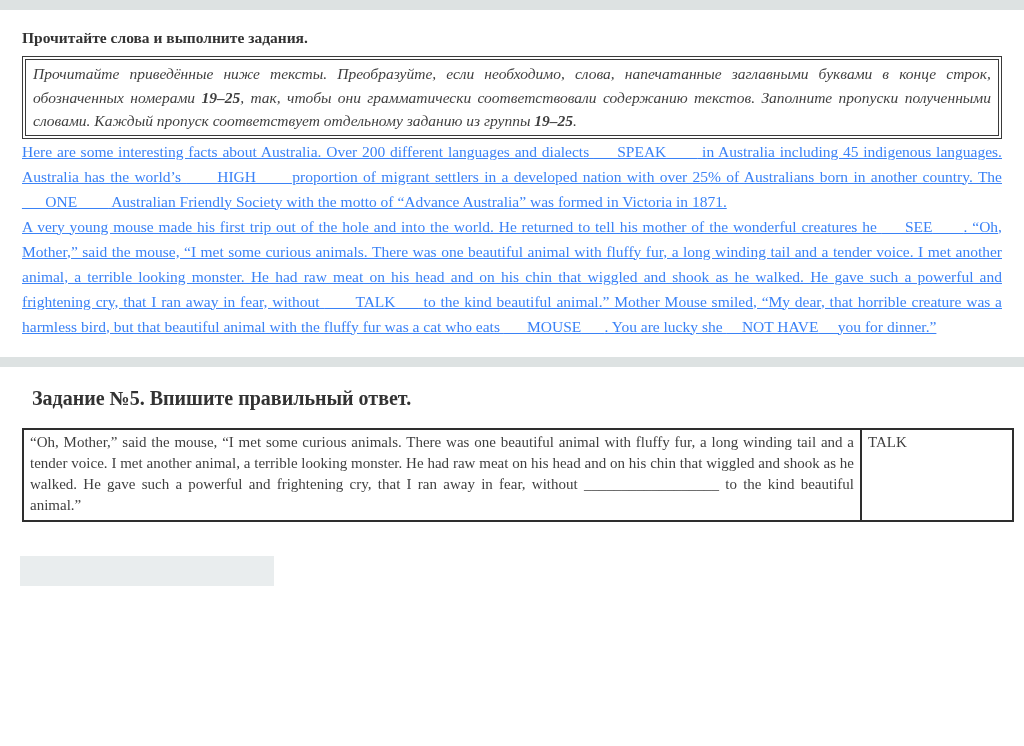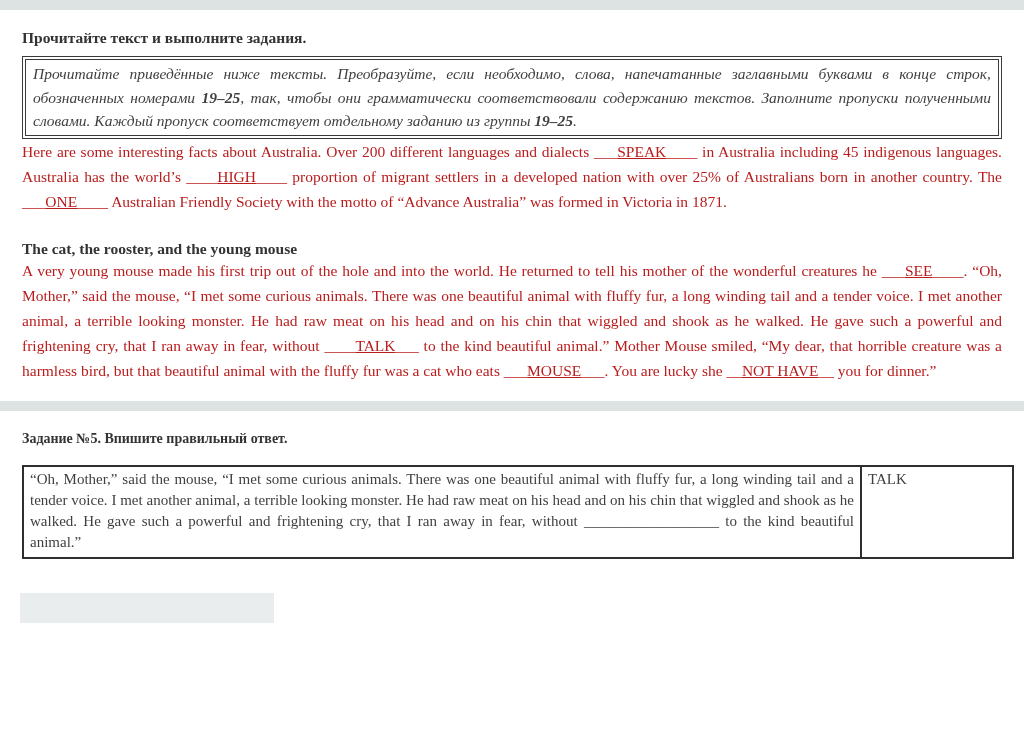--- a/index.html
+++ b/index.html
@@ -48,34 +48,35 @@
     padding: 0;
   }
   h2.text-heading.first { margin-top: 7px; }
   h2.text-heading.second { margin-top: 26px; }
   p.body-text {
     font-size: 15.5px;
     line-height: 25px;
     text-align: justify;
     margin: 0;
     padding: 0;
-    color: #b91c1c;
+    color: #3b82f6;
+    text-decoration: underline;
   }
   .gap-word { text-decoration: underline; }
   .separator {
     width: 100%;
     height: 10px;
     background: #dde2e2;
     margin-top: 18px;
   }
   h1.task-heading {
-    font-size: 14px;
+    font-size: 20px;
     font-weight: bold;
     color: #333333;
-    margin: 20px 0 18px 0;
+    margin: 20px 0 18px 10px;
   }
   table.task-table {
     border-collapse: collapse;
     table-layout: fixed;
     width: 980px;
     padding-left: 20px;
   }
   table.task-table td {
     border: 2px solid #2e2e2e;
     vertical-align: top;
@@ -102,28 +103,27 @@
 </style>
 </head>
 <body>
 
 <div class="page">
 
   <div class="top-bar"></div>
 
   <div class="content">
 
-    <h1 class="section-heading">Прочитайте текст и выполните задания.</h1>
+    <h1 class="section-heading">Прочитайте слова и выполните задания.</h1>
 
     <div class="instruction-box"><span>Прочитайте приведённые ниже тексты. Преобразуйте, если необходимо, слова, напечатанные заглавными буквами в конце строк, обозначенных номерами </span><b>19–25</b><span>, так, чтобы они грамматически соответствовали содержанию текстов. Заполните пропуски полученными словами. Каждый пропуск соответствует отдельному заданию из группы </span><b>19–25</b><span>.</span></div>
 
 
     <p class="body-text"><span>Here are some interesting facts about Australia. Over 200 different languages and dialects </span><span><span>___</span><span class="gap-word">SPEAK</span><span>____</span></span><span> in Australia including 45 indigenous languages. Australia has the world’s </span><span><span>____</span><span class="gap-word">HIGH</span><span>____</span></span><span> proportion of migrant settlers in a developed nation with over 25% of Australians born in another country. The </span><span><span>___</span><span class="gap-word">ONE</span><span>____</span></span><span> Australian Friendly Society with the motto of “Advance Australia” was formed in Victoria in 1871.</span></p>
 
-    <h2 class="text-heading second">The cat, the rooster, and the young mouse</h2>
 
     <p class="body-text"><span>A very young mouse made his first trip out of the hole and into the world. He returned to tell his mother of the wonderful creatures he </span><span><span>___</span><span class="gap-word">SEE</span><span>____</span></span><span>. “Oh, Mother,” said the mouse, “I met some curious animals. There was one beautiful animal with fluffy fur, a long winding tail and a tender voice. I met another animal, a terrible looking monster. He had raw meat on his head and on his chin that wiggled and shook as he walked. He gave such a powerful and frightening cry, that I ran away in fear, without </span><span><span>____</span><span class="gap-word">TALK</span><span>___</span></span><span> to the kind beautiful animal.” Mother Mouse smiled, “My dear, that horrible creature was a harmless bird, but that beautiful animal with the fluffy fur was a cat who eats </span><span><span>___</span><span class="gap-word">MOUSE</span><span>___</span></span><span>. You are lucky she </span><span><span>__</span><span class="gap-word">NOT HAVE</span><span>__</span></span><span> you for dinner.”</span></p>
 
   </div>
 
   <div class="separator"></div>
 
   <div class="content">
 
     <h1 class="task-heading">Задание №5. Впишите правильный ответ.</h1>

